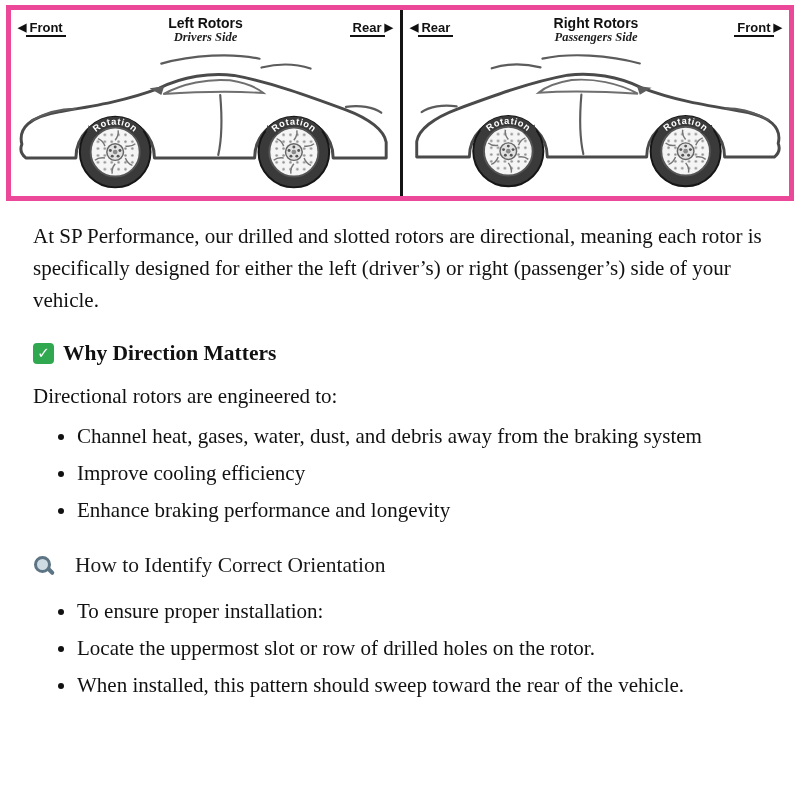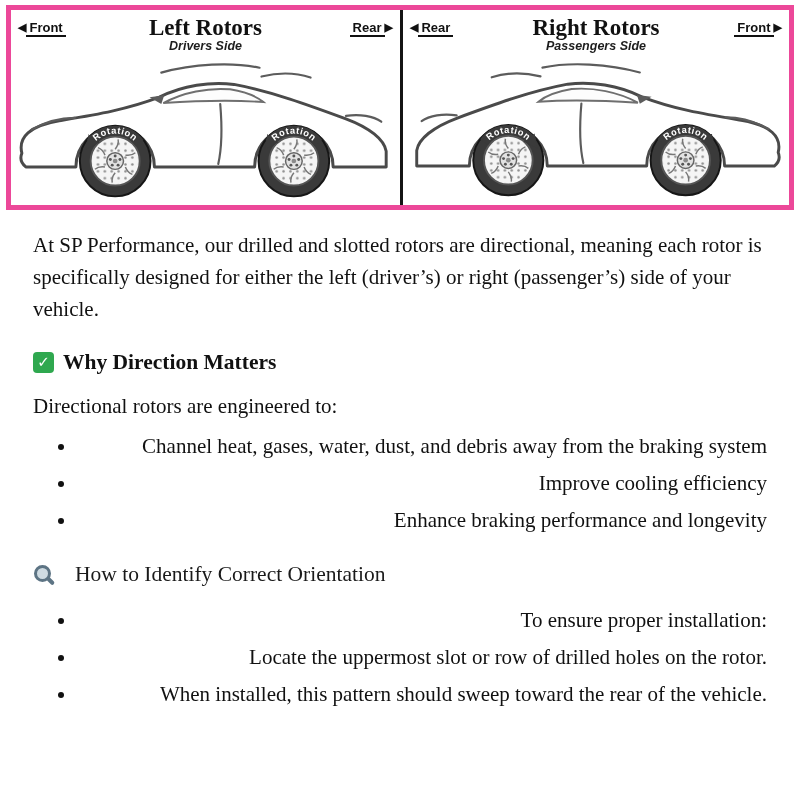--- a/index.html
+++ b/index.html
@@ -8,41 +8,41 @@
   
   .diagram{margin:5px 6px 2px;border:5px solid #ec4899;display:grid;grid-template-columns:1fr 1fr;background:#fff;}
   .panel{padding:3px 3px 0;min-width:0;}
   .panel + .panel{border-left:3px solid #141414;}
   .panel-head{display:grid;grid-template-columns:72px 1fr 72px;align-items:start;padding:3px 4px 0;}
   .dir{font-family:"Liberation Sans",sans-serif;font-weight:700;font-size:13px;white-space:nowrap;margin-top:4px;}
   .dir.right{text-align:right;}
   .dir .arr{font-size:11px;vertical-align:1px;}
   .dir .lbl{display:inline-block;border-bottom:2.5px solid #111;padding:0 3px 0;}
   .titles{text-align:center;line-height:1.05;}
-  .p-title{font-family:Liberation Serif, serif;font-weight:700;font-size:23px;}
-  .p-sub{font-family:Liberation Sans, sans-serif;font-weight:700;font-style:italic;font-size:12.5px;color:#1d1d1d;}
+  .p-title{font-family:Liberation Sans, sans-serif;font-weight:700;font-size:14px;}
+  .p-sub{font-family:Liberation Serif, serif;font-weight:700;font-style:italic;font-size:12.5px;color:#1d1d1d;}
   svg.car{display:block;width:100%;height:auto;}
 
   .bodyline{fill:#fff;stroke:#4a4a4a;stroke-width:3;stroke-linejoin:round;}
   .win{fill:#fdfdfd;stroke:#6f6f6f;stroke-width:2;}
   .ln{fill:none;stroke:#5c5c5c;stroke-width:2.2;stroke-linecap:round;}
   .mir{fill:#5c5c5c;}
   .band{fill:none;stroke:#3a3a3a;stroke-width:10;}
   .tpath{fill:none;stroke:none;}
   .rot-text{fill:#fff;font-family:"Liberation Sans",sans-serif;font-size:9.5px;font-weight:700;letter-spacing:.6px;}
 
   
   .content{padding:8px 33px 20px;font-size:21px;line-height:1.52;}
   p.intro{margin:10px 0 16px;}
   .h-check{display:flex;align-items:center;gap:9px;font-weight:700;font-size:21.5px;margin:20px 0 12px;}
   .check-icon{flex:0 0 auto;width:21px;height:21px;background:#2fa84f;border-radius:4px;color:#fff;
     font-size:15px;font-weight:700;display:inline-flex;align-items:center;justify-content:center;
     font-family:"DejaVu Sans",sans-serif;}
   .lead{margin:12px 0 8px;}
-  ul{margin:2px 0 12px;padding-left:44px;text-align:right;}
+  ul{margin:2px 0 12px;padding-left:44px;}
   li{margin:5px 0;}
   .h-mag{display:flex;align-items:center;gap:21px;font-size:21.5px;font-weight:400;margin:22px 0 14px;color:#1a1a1a;}
   .mag-icon{flex:0 0 auto;position:relative;width:21px;height:21px;display:inline-block;}
   .mag-icon::before{content:"";position:absolute;left:1px;top:1px;width:11px;height:11px;
     border:3px solid #5d7484;border-radius:50%;background:#cfdbe2;}
   .mag-icon::after{content:"";position:absolute;width:9px;height:4px;background:#5d7484;border-radius:2px;
     transform:rotate(45deg);left:12.5px;top:14.5px;}
 </style>
 </head>
 <body>

